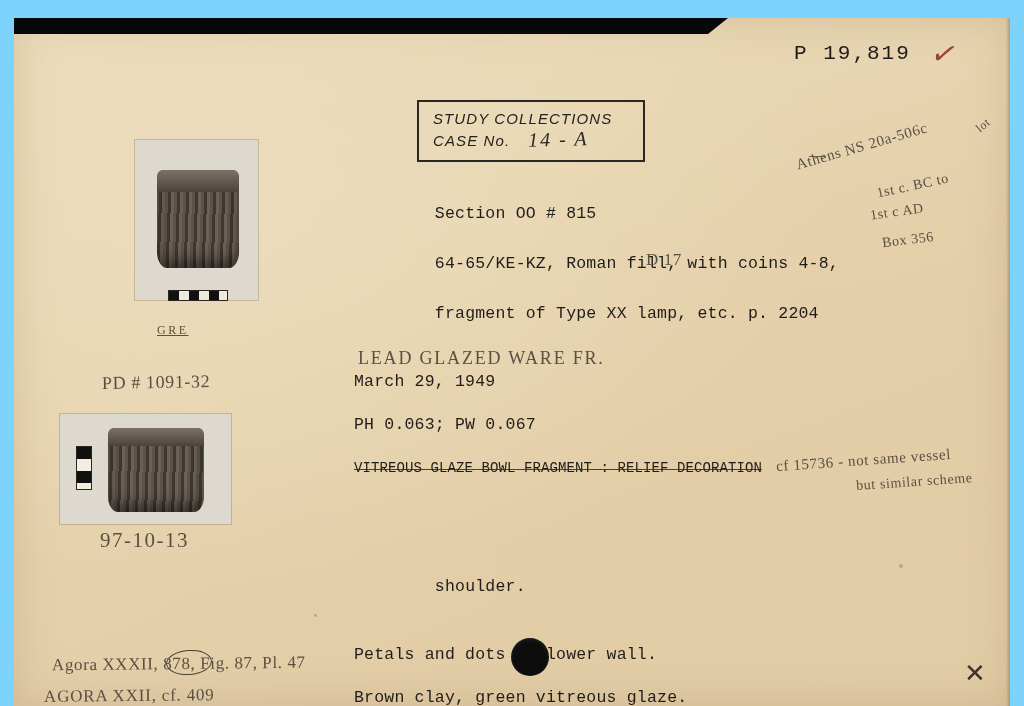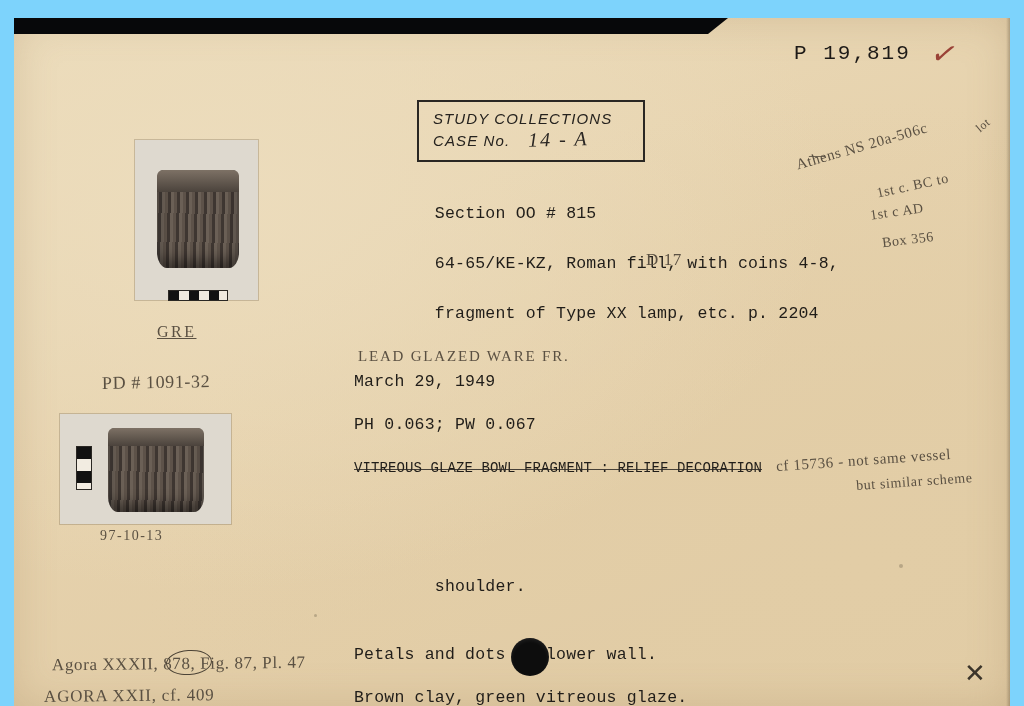--- a/index.html
+++ b/index.html
@@ -196,31 +196,31 @@
   
   .hand {
     position: absolute;
     font-family: "Liberation Serif", serif;
     color: #4c4336;
     letter-spacing: .6px;
     white-space: pre;
   }
   .hand.pencil { color: #5a5042; }
 
-  .h-gre     { left: 143px; top: 305px; font-size: 16px; letter-spacing: 2.5px; text-decoration: underline; }
+  .h-gre     { left: 143px; top: 305px; font-size: 12px; letter-spacing: 2.5px; text-decoration: underline; }
   .h-pd      { left: 88px;  top: 354px; font-size: 18px; transform: rotate(-1deg); }
-  .h-date2   { left: 86px;  top: 510px; font-size: 14px; letter-spacing: 1.5px; }
+  .h-date2   { left: 86px;  top: 510px; font-size: 21px; letter-spacing: 1.5px; }
   .h-agora1  { left: 38px;  top: 636px; font-size: 17px; transform: rotate(-.6deg); }
   .h-agora2  { left: 30px;  top: 668px; font-size: 17px; letter-spacing: .8px; transform: rotate(-.6deg); }
   .h-circle  {
     position: absolute; left: 152px; top: 632px; width: 44px; height: 23px;
     border: 1.6px solid #4c4336; border-radius: 50%;
     transform: rotate(-4deg);
   }
-  .h-lead    { left: 344px; top: 330px; font-size: 15px; letter-spacing: 1.8px; color: #574d3f; }
+  .h-lead    { left: 344px; top: 330px; font-size: 18px; letter-spacing: 1.8px; color: #574d3f; }
   .h-d17     { left: 588px; top: 232px; font-size: 17px; margin-left: 44px; }
   .h-athens  { left: 780px; top: 120px; font-size: 15px; transform: rotate(-16deg); }
   .h-cent    { left: 862px; top: 160px; font-size: 14px; transform: rotate(-12deg); }
   .h-cad     { left: 856px; top: 186px; font-size: 14px; transform: rotate(-8deg); }
   .h-box     { left: 868px; top: 214px; font-size: 14px; transform: rotate(-7deg); }
   .h-lot     { left: 962px; top: 100px; font-size: 12px; transform: rotate(-40deg); }
   .h-note1   { left: 762px; top: 434px; font-size: 15px; transform: rotate(-4deg); }
   .h-note2   { left: 842px; top: 456px; font-size: 14px; transform: rotate(-4deg); }
   .h-dash    { left: 795px; top: 128px; font-size: 16px; }
 

